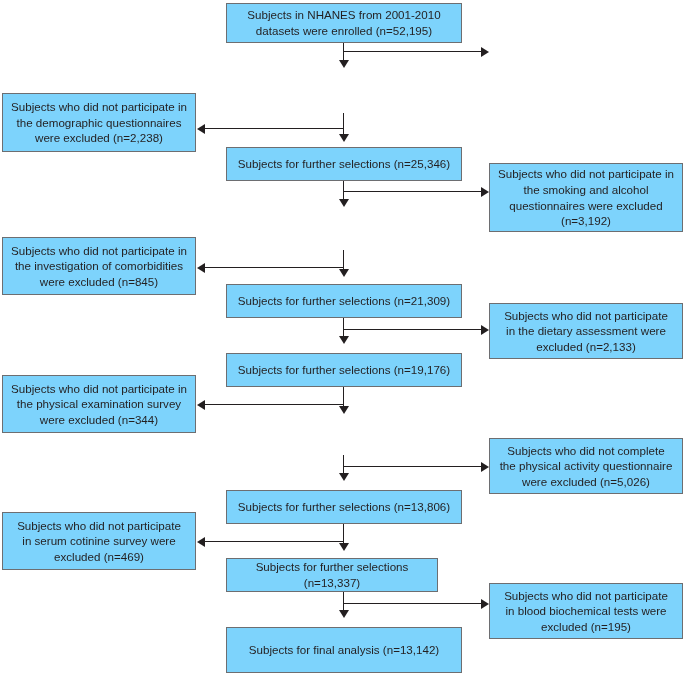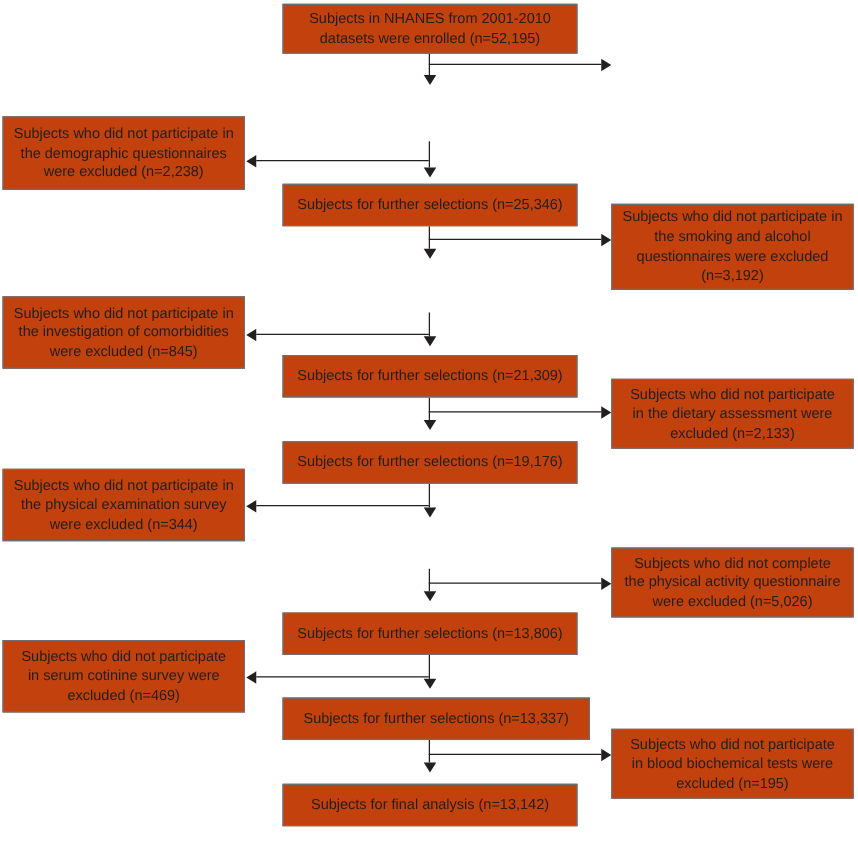--- a/index.html
+++ b/index.html
@@ -10,21 +10,21 @@
     overflow:hidden;
   }
   #chart{
     position:relative;
     width:686px;height:676px;
   }
   .box{
     position:absolute;
     box-sizing:border-box;
     border:1px solid #6d6e71;
-    background:#c2410c;
+    background:#7dd3fc;
     display:flex;
     align-items:center;
     justify-content:center;
     text-align:center;
     font-size:11.6px;
     line-height:1.35;
     padding:2px 4px;
     white-space:pre-line;
     z-index:2;
   }
@@ -117,23 +117,23 @@
   <div class="box" style="left:226px;top:147px;width:236px;height:34px;">Subjects for further selections (n=25,346)</div>
 
 
   <div class="box" style="left:226px;top:284px;width:236px;height:34px;">Subjects for further selections (n=21,309)</div>
 
   <div class="box" style="left:226px;top:353px;width:236px;height:34px;">Subjects for further selections (n=19,176)</div>
 
 
   <div class="box" style="left:226px;top:490px;width:236px;height:34px;">Subjects for further selections (n=13,806)</div>
 
-  <div class="box" style="left:226px;top:558px;width:246px;height:34px;">Subjects for further selections (n=13,337)</div>
+  <div class="box" style="left:226px;top:558px;width:212px;height:34px;">Subjects for further selections (n=13,337)</div>
 
-  <div class="box" style="left:226px;top:627px;width:236px;height:34px;">Subjects for final analysis (n=13,142)</div>
+  <div class="box" style="left:226px;top:627px;width:236px;height:46px;">Subjects for final analysis (n=13,142)</div>
 
 
   <div class="box" style="left:489px;top:163px;width:194px;height:69px;">Subjects who did not participate in
 the smoking and alcohol
 questionnaires were excluded
 (n=3,192)</div>
 
   <div class="box" style="left:489px;top:303px;width:194px;height:56px;">Subjects who did not participate
 in the dietary assessment were
 excluded (n=2,133)</div>

